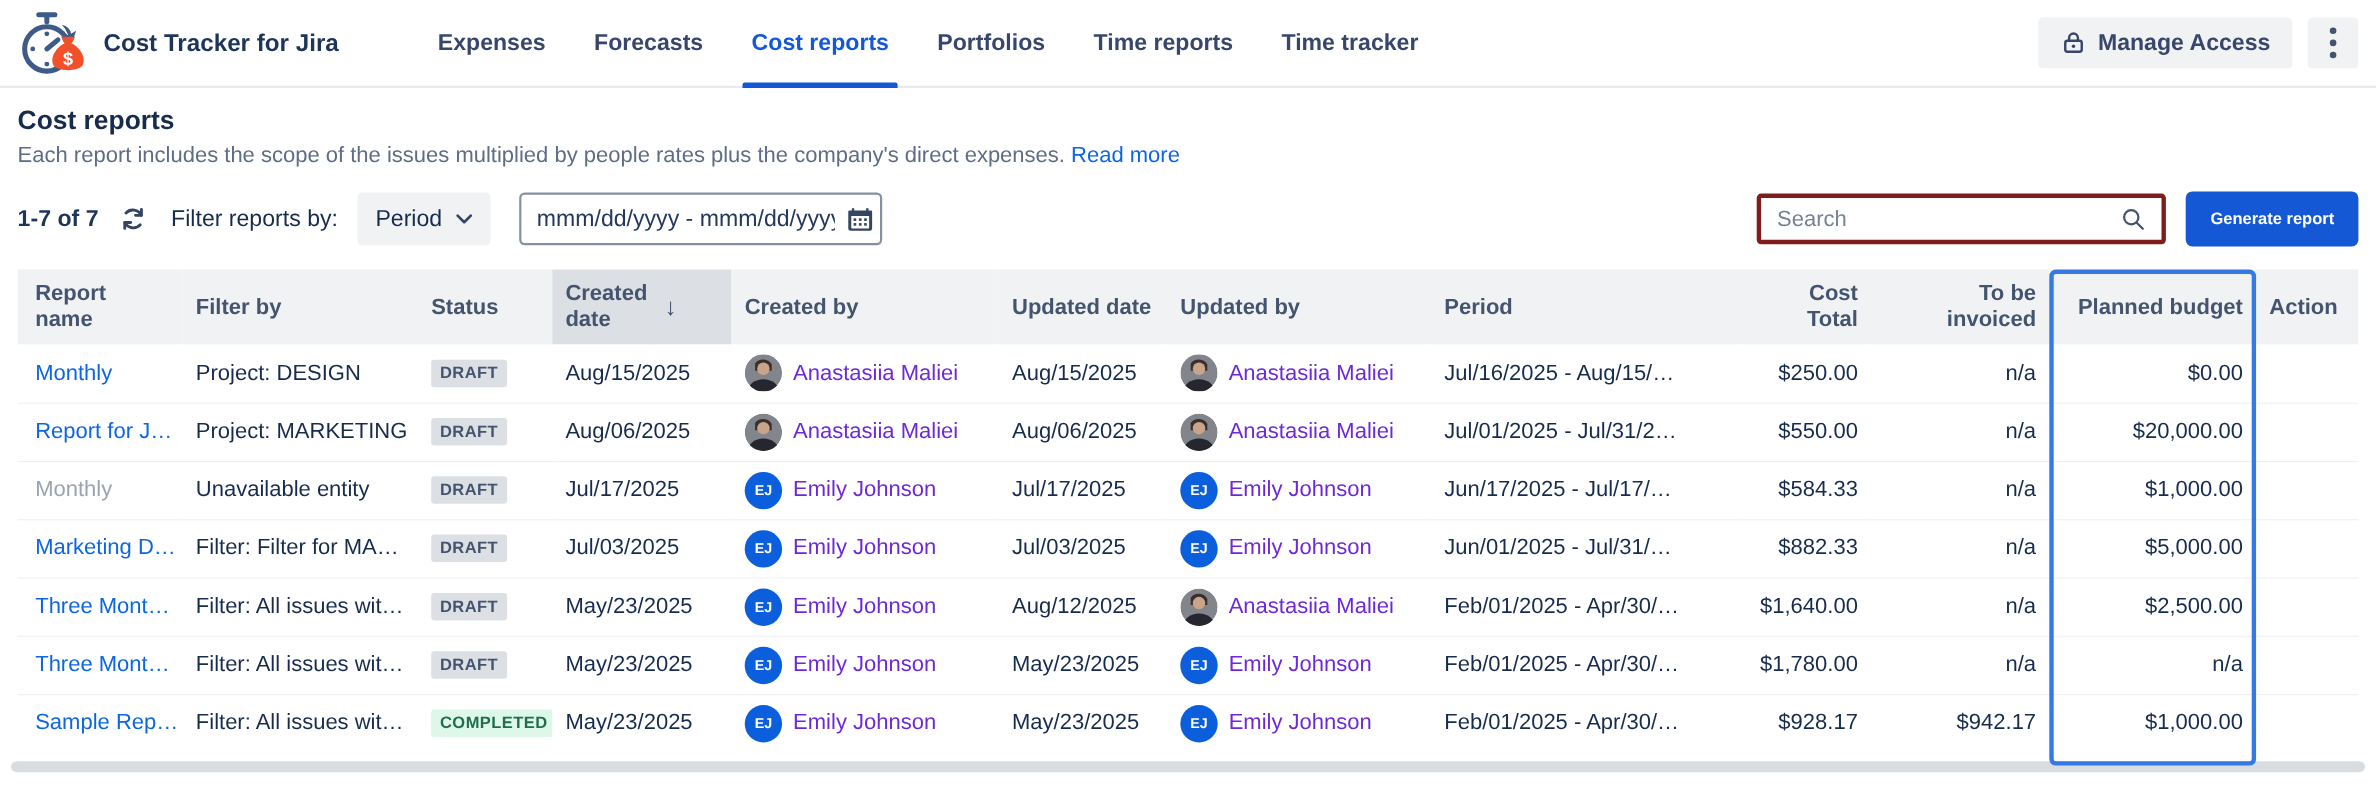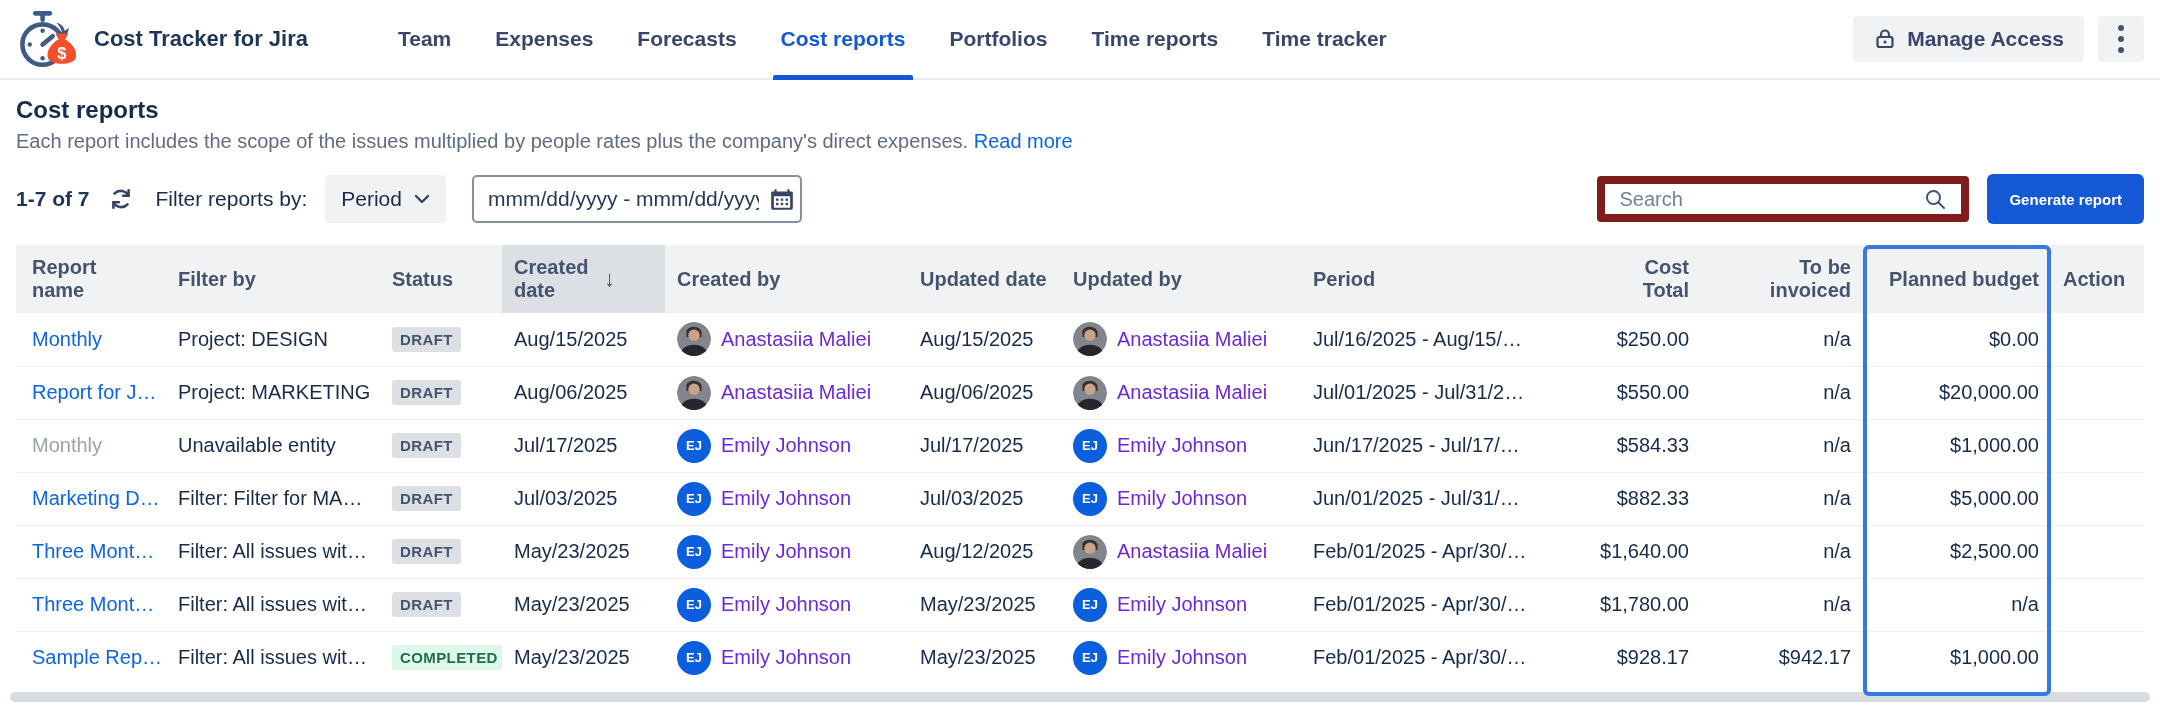--- a/index.html
+++ b/index.html
@@ -34,21 +34,21 @@
   .toolbar { display:flex; align-items:center; padding:0 16px; margin-top:22px; height:48px; }
   .result-count { font-size:21px; font-weight:bold; color:#1c3559; white-space:nowrap; }
   .refresh { margin:0 22px 0 18px; display:flex; cursor:pointer; }
   .filter-label { font-size:21px; color:#172b4d; margin-right:18px; white-space:nowrap; }
   .chip { display:flex; align-items:center; gap:12px; background:#f1f2f4; border-radius:4px;
           height:48px; padding:0 16px; font-size:21px; color:#172b4d; cursor:pointer; }
   .date-input { margin-left:26px; width:330px; height:48px; border:2px solid #8590a2; border-radius:5px;
           display:flex; align-items:center; padding:0 14px; gap:10px; }
   .date-input input { border:none; outline:none; flex:1; font-size:21px; font-family:inherit; color:#24385b; }
   .date-input input::placeholder { color:#24385b; opacity:1; }
-  .search-box { margin-left:auto; width:372px; height:46px; border:8px solid #7f1d1d; border-radius:4px;
+  .search-box { margin-left:auto; width:372px; height:46px; border:4px solid #7f1d1d; border-radius:4px;
           display:flex; align-items:center; padding:0 14px; }
   .search-box input { border:none; outline:none; flex:1; font-size:20px; font-family:inherit; color:#172b4d; }
   .search-box input::placeholder { color:#758195; opacity:1; }
   .btn-primary { margin-left:18px; background:#1558d6; color:#fff; border:none; border-radius:6px;
           height:50px; padding:0 22px; font-size:15px; font-weight:bold; cursor:pointer;
           font-family:inherit; white-space:nowrap; }
 
   
   .table-wrap { position:relative; margin:22px 16px 0; }
   table { border-collapse:collapse; table-layout:fixed; width:2128px; }
@@ -102,21 +102,20 @@
       <g>
         <path d="M43 30 h14 l-4 8 h-6 z" fill="#f0502a"></path>
         <path d="M45 37 h10 c9 6 12 14 10 20 c-2 8 -28 8 -30 0 c-2 -6 1 -14 10 -20 z" fill="#f0502a"></path>
         <text x="50" y="58" font-size="18" font-weight="bold" fill="#fff" text-anchor="middle" font-family="Liberation Sans, sans-serif">$</text>
       </g>
     </svg>
   </span>
   <span class="brand-title">Cost Tracker for Jira</span>
 
   <nav class="nav" id="nav">
-      <div class="nav-item">Team</div>
       <div class="nav-item">Expenses</div>
       <div class="nav-item">Forecasts</div>
       <div class="nav-item active">Cost reports</div>
       <div class="nav-item">Portfolios</div>
       <div class="nav-item">Time reports</div>
       <div class="nav-item">Time tracker</div>
     </nav>
 
   <span class="topbar-spacer"></span>
 

